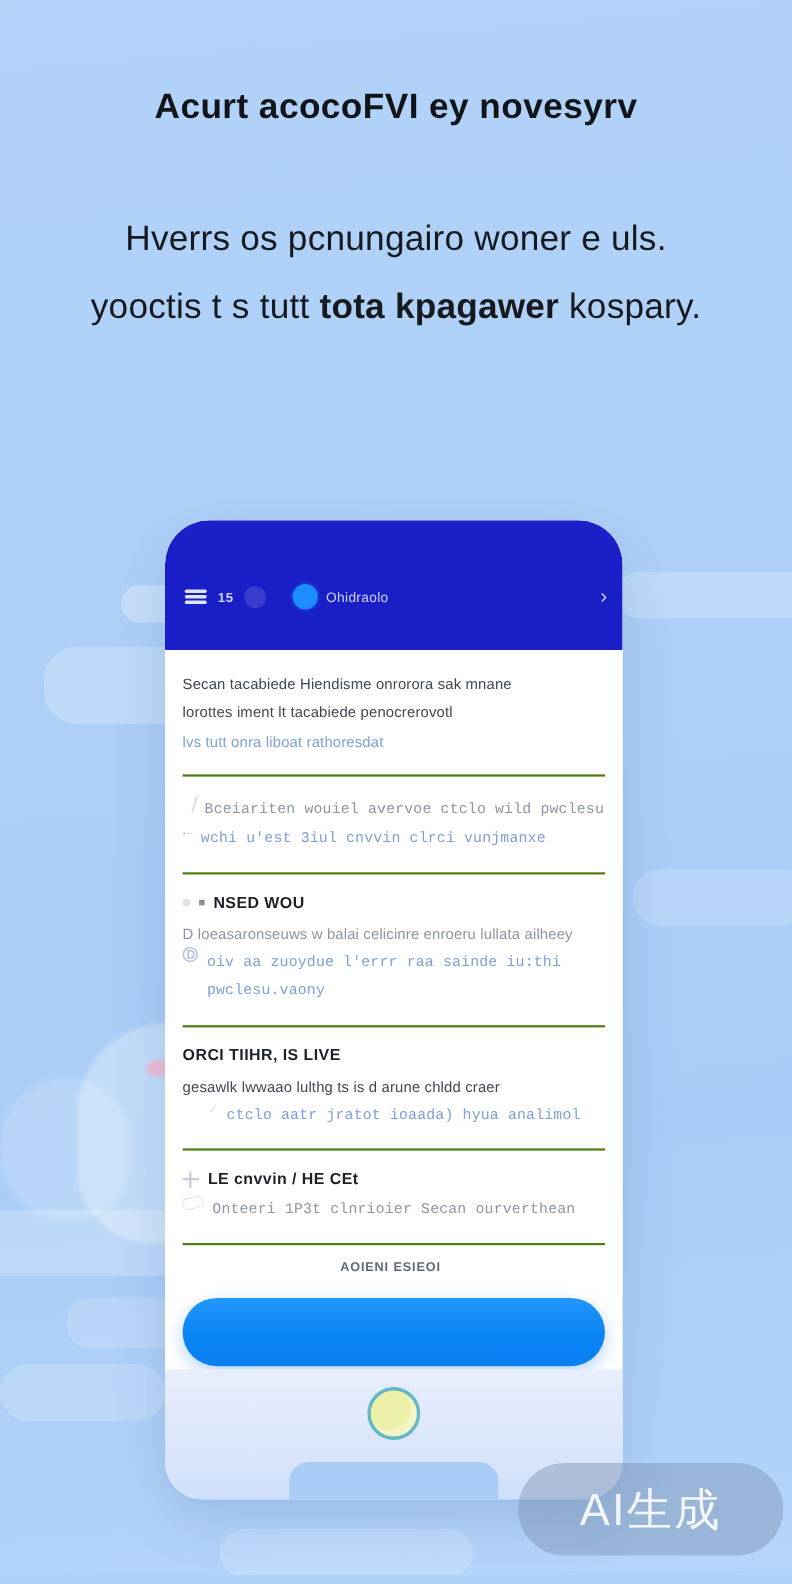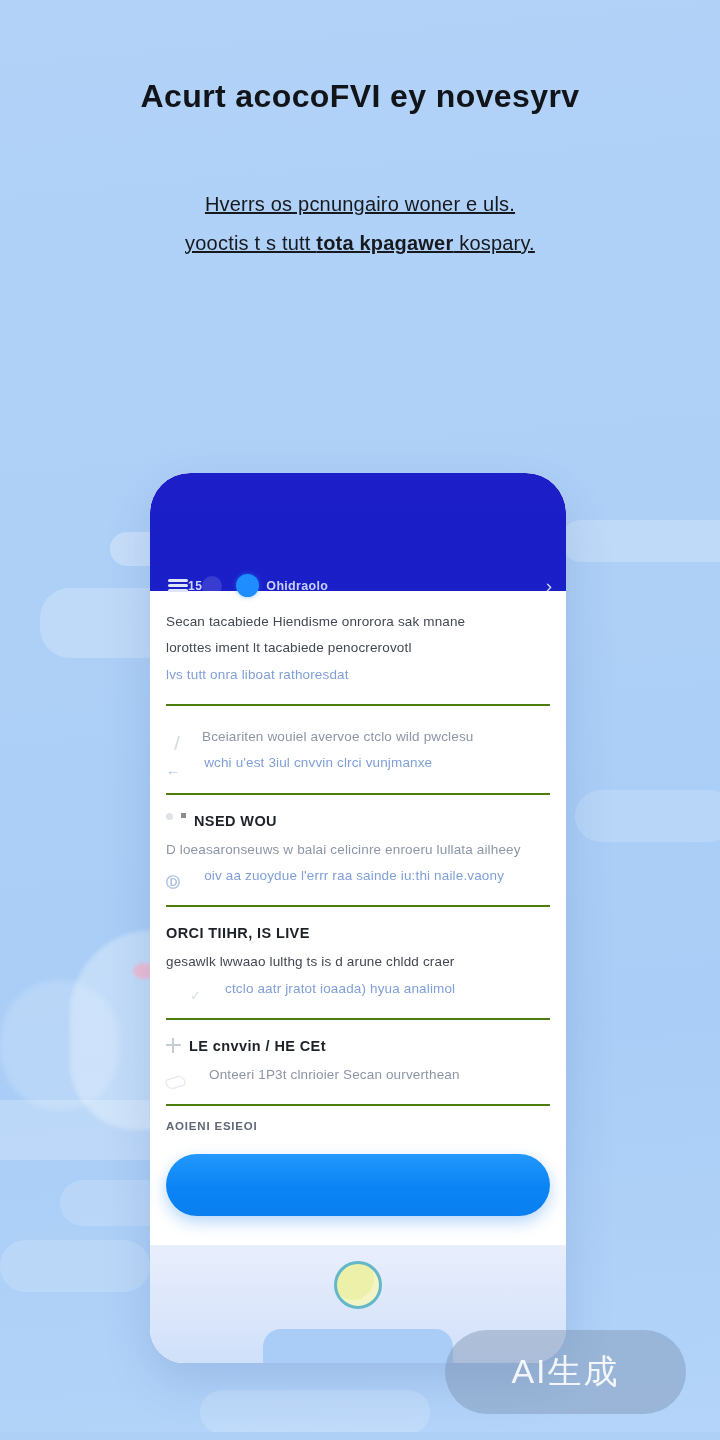--- a/index.html
+++ b/index.html
@@ -99,28 +99,27 @@
     filter: blur(0.25px);
   }
   .subhead-wrap {
     position: absolute;
     left: 0;
     top: 185px;
     width: 720px;
     text-align: center;
   }
   .subhead-line {
-    font-size: 20px;
+    font-size: 32px;
     font-weight: 500;
     color: #16191d;
     line-height: 1.95;
     letter-spacing: 0.2px;
     margin: 0;
     filter: blur(0.2px);
-    text-decoration: underline;
   }
   .subhead-line .bolder { font-weight: 800; }
 
   
   .phone {
     position: absolute;
     left: 150px;
     top: 473px;
     width: 416px;
     height: 890px;
@@ -137,22 +136,21 @@
     background: linear-gradient(180deg, #1d20c9 0%, #1a1ec7 55%, #1b1fc8 100%);
     border-radius: 40px 40px 0 0;
   }
   .header-row {
     position: absolute;
     left: 18px;
     right: 14px;
     top: 58px;
     display: flex;
     align-items: center;
-    gap: 0;
-    margin-top: 43px;
+    gap: 10px;
   }
   .hamburger {
     width: 20px;
     height: 13px;
     display: flex;
     flex-direction: column;
     justify-content: space-between;
     flex: 0 0 auto;
   }
   .hamburger i {
@@ -186,21 +184,21 @@
   }
   .hdr-dot-bright {
     width: 23px; height: 23px;
     border-radius: 50%;
     background: #1e8dff;
     flex: 0 0 auto;
     box-shadow: 0 0 5px rgba(30,141,255,0.5);
   }
   .hdr-pill-label {
     font-size: 12.5px;
-    font-weight: 700;
+    font-weight: 400;
     color: #c9d2ff;
     letter-spacing: 0.3px;
     filter: blur(0.4px);
   }
   .hdr-chevron {
     margin-left: auto;
     color: #cdd5ff;
     font-size: 19px;
     line-height: 1;
     font-weight: 400;
@@ -213,42 +211,44 @@
     padding: 0 16px;
   }
   .row {
     padding: 18px 0 16px 0;
     border-bottom: 2px solid #4d7c0f;
   }
   .row:last-of-type { border-bottom: none; }
 
   .row-title {
     display: flex;
+    align-items: center;
     gap: 8px;
     font-size: 14.5px;
     font-weight: 800;
     color: #1d2128;
     letter-spacing: 0.4px;
     margin-bottom: 8px;
     filter: blur(0.3px);
   }
   .row-line {
     font-size: 13.5px;
     line-height: 1.95;
     color: #8c96a6;
     letter-spacing: 0.15px;
     filter: blur(0.35px);
   }
   .row-line.dark  { color: #414852; }
   .row-line.link  { color: #7f9fd6; }
   .row-line.indent { padding-left: 24px; }
   .row-line.with-icon {
     display: flex;
-    align-items: flex-end;
-    gap: 24px;
+    align-items: flex-start;
+    gap: 8px;
+    font-family: Liberation Mono, monospace;
   }
 
   
   .ic {
     flex: 0 0 auto;
     display: inline-block;
     opacity: 0.55;
     filter: blur(0.3px);
   }
   .ic-bullet-dot {
@@ -290,21 +290,21 @@
     font-weight: 700;
     line-height: 1;
   }
   .ic-check {
     color: #b8c3d2;
     font-size: 13px;
     line-height: 1;
   }
 
   .footnote {
-    text-align: left;
+    text-align: center;
     padding: 14px 6px 20px 0;
     font-size: 11.5px;
     font-weight: 700;
     letter-spacing: 0.8px;
     color: #5f6876;
     filter: blur(0.4px);
   }
 
   
   .cta-wrap { padding: 2px 16px 0 16px; }
@@ -350,31 +350,31 @@
     bottom: 0;
     width: 190px;
     height: 34px;
     background: #a9cdf6;
     border-radius: 18px 18px 0 0;
   }
 
   
   .watermark {
     position: absolute;
-    left: 445px;
+    left: 471px;
     top: 1330px;
     width: 241px;
     height: 84px;
     border-radius: 42px;
     background: rgba(120,140,170,0.42);
     display: flex;
     align-items: center;
     justify-content: center;
     color: rgba(255,255,255,0.88);
-    font-size: 34px;
+    font-size: 41px;
     font-weight: 400;
     letter-spacing: 2px;
     filter: blur(0.3px);
   }
 </style>
 </head>
 <body>
 
 <div class="canvas">
 
@@ -441,21 +441,21 @@
 
       <div class="row">
         <div class="row-title">
           <span class="ic ic-bullet-dot"></span>
           <span class="ic ic-bullet-sq"></span>
           <span>NSED WOU</span>
         </div>
         <div class="row-line">D loeasaronseuws w balai celicinre enroeru lullata ailheey</div>
         <div class="row-line link with-icon">
           <span class="ic ic-glyph-a">Ⓓ</span>
-          <span>oiv aa zuoydue l'errr raa sainde iu:thi naile.vaony</span>
+          <span>oiv aa zuoydue l'errr raa sainde iu:thi pwclesu.vaony</span>
         </div>
       </div>
 
       <div class="row">
         <div class="row-title">
           <span>ORCI TIIHR, IS LIVE</span>
         </div>
         <div class="row-line dark">gesawlk lwwaao lulthg ts is d arune chldd craer</div>
         <div class="row-line link with-icon indent">
           <span class="ic ic-check">✓</span>

